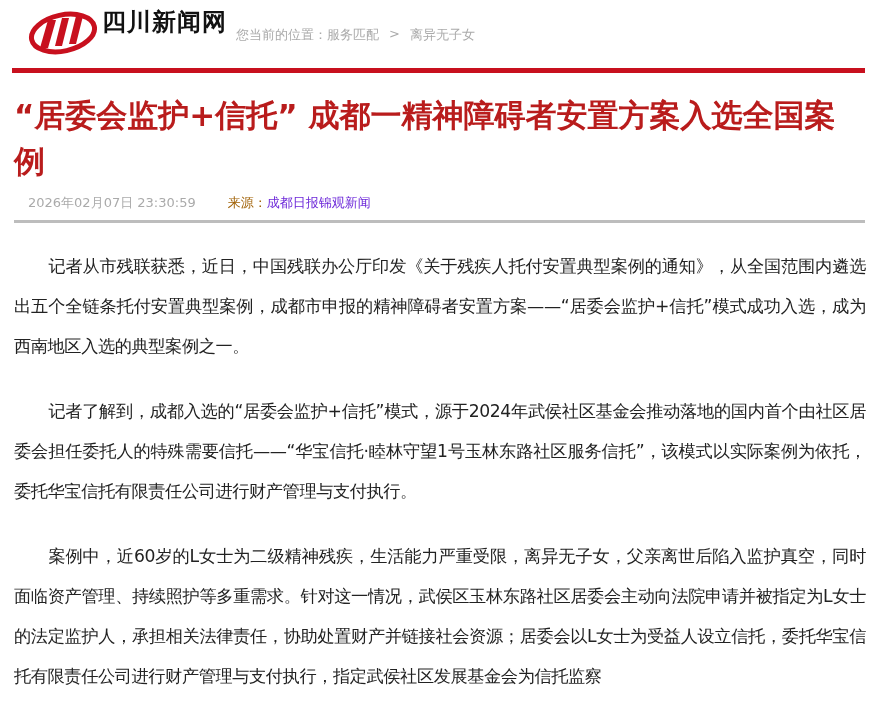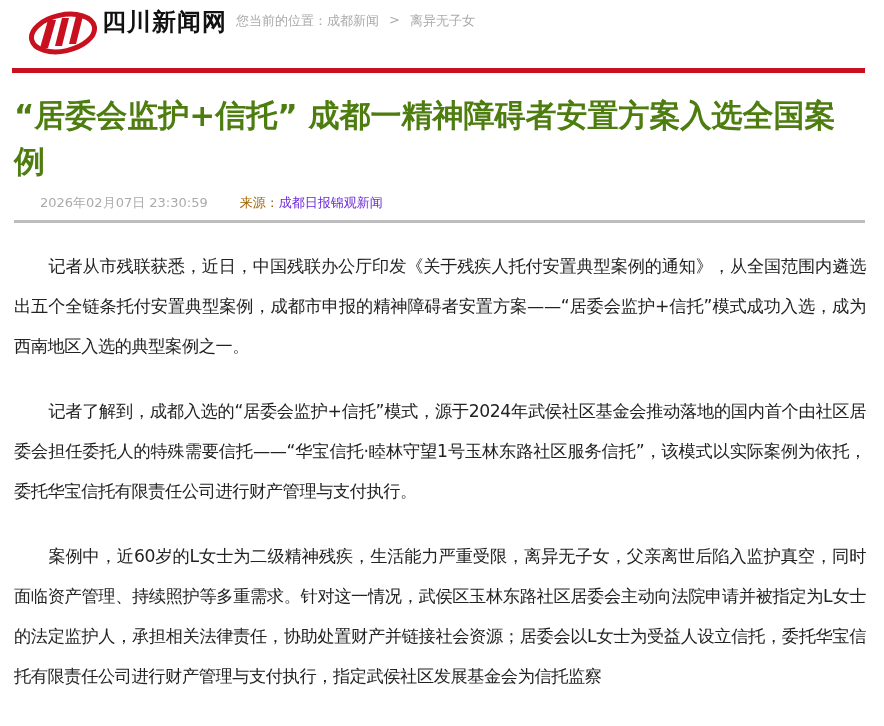--- a/index.html
+++ b/index.html
@@ -6,28 +6,28 @@
   body { width: 884px; height: 726px; overflow: hidden; position: relative;
          font-family: "DejaVu Sans", "Liberation Sans", sans-serif; color: #222; }
   .header { position: absolute; left: 0; top: 0; width: 884px; height: 68px; }
   .logo { position: absolute; left: 28px; top: 10px; width: 215px; height: 50px; display: flex; align-items: flex-start; }
   .logo-mark { width: 70px; height: 46px; }
   .logo-text { margin-left: 4px; display: flex; flex-direction: column; line-height: 1; }
   .logo-cn { font-size: 24px; font-weight: bold; color: #111; letter-spacing: 1px;
              font-family: "DejaVu Sans", sans-serif; }
   .logo-en { font-size: 19px; font-weight: bold; color: #111; margin-top: 2px; letter-spacing: 1px;
              font-family: "DejaVu Sans", sans-serif; }
-  .breadcrumb { position: absolute; left: 236px; top: 12px; font-size: 13px; color: #aaa; display: flex; gap: 0; }
+  .breadcrumb { position: absolute; left: 236px; top: 26px; font-size: 13px; color: #aaa; display: flex; gap: 0; }
   .breadcrumb a { color: #aaa; text-decoration: none; }
   .breadcrumb .sep { margin: 0 10px; }
   .red-rule { position: absolute; left: 12px; top: 68px; width: 853px; height: 5px; background: #c8101e; }
   .title { position: absolute; left: 14px; top: 92px; width: 850px; margin: 0;
-           font-size: 31px; font-weight: bold; line-height: 46px; color: #4d7c0f;
+           font-size: 31px; font-weight: bold; line-height: 46px; color: #b91c1c;
            font-family: "DejaVu Sans", sans-serif; }
-  .meta { position: absolute; left: 40px; top: 194px; font-size: 13px; color: #aaa; display: flex; }
+  .meta { position: absolute; left: 28px; top: 194px; font-size: 13px; color: #aaa; display: flex; }
   .meta .date { margin-right: 32px; }
   .meta .src-label { color: #a16207; }
   .meta .src { color: #6d28d9; }
   .gray-rule { position: absolute; left: 14px; top: 220px; width: 851px; height: 3px; background: #bdbdbd; }
   .article { position: absolute; left: 14px; top: 246px; width: 852px; }
   .article p { margin: 0 0 25px 0; font-size: 17.2px; line-height: 40px; text-indent: 2em; color: #222;
                letter-spacing: -0.4px; text-align: justify; }
 </style>
 </head>
 <body>
@@ -39,21 +39,21 @@
       <path d="M20 10 L28 10 L20 38 L12 38 Z" fill="#c8101e"></path>
       <path d="M34 8 L41 8 L34 36 L27 36 Z" fill="#c8101e"></path>
       <path d="M48 6 L55 6 L48 34 L41 34 Z" fill="#c8101e"></path>
     </svg>
     <div class="logo-text">
       <span class="logo-cn">四川新闻网</span>
     </div>
   </div>
   <nav class="breadcrumb">
     <span>您当前的位置：</span>
-    <a href="#">成都新闻</a>
+    <a href="#">服务匹配</a>
     <span class="sep">&gt;</span>
     <a href="#">离异无子女</a>
   </nav>
 </div>
 
 <div class="red-rule"></div>
 
 <h1 class="title">“居委会监护+信托” 成都一精神障碍者安置方案入选全国案例</h1>
 
 <div class="meta">

